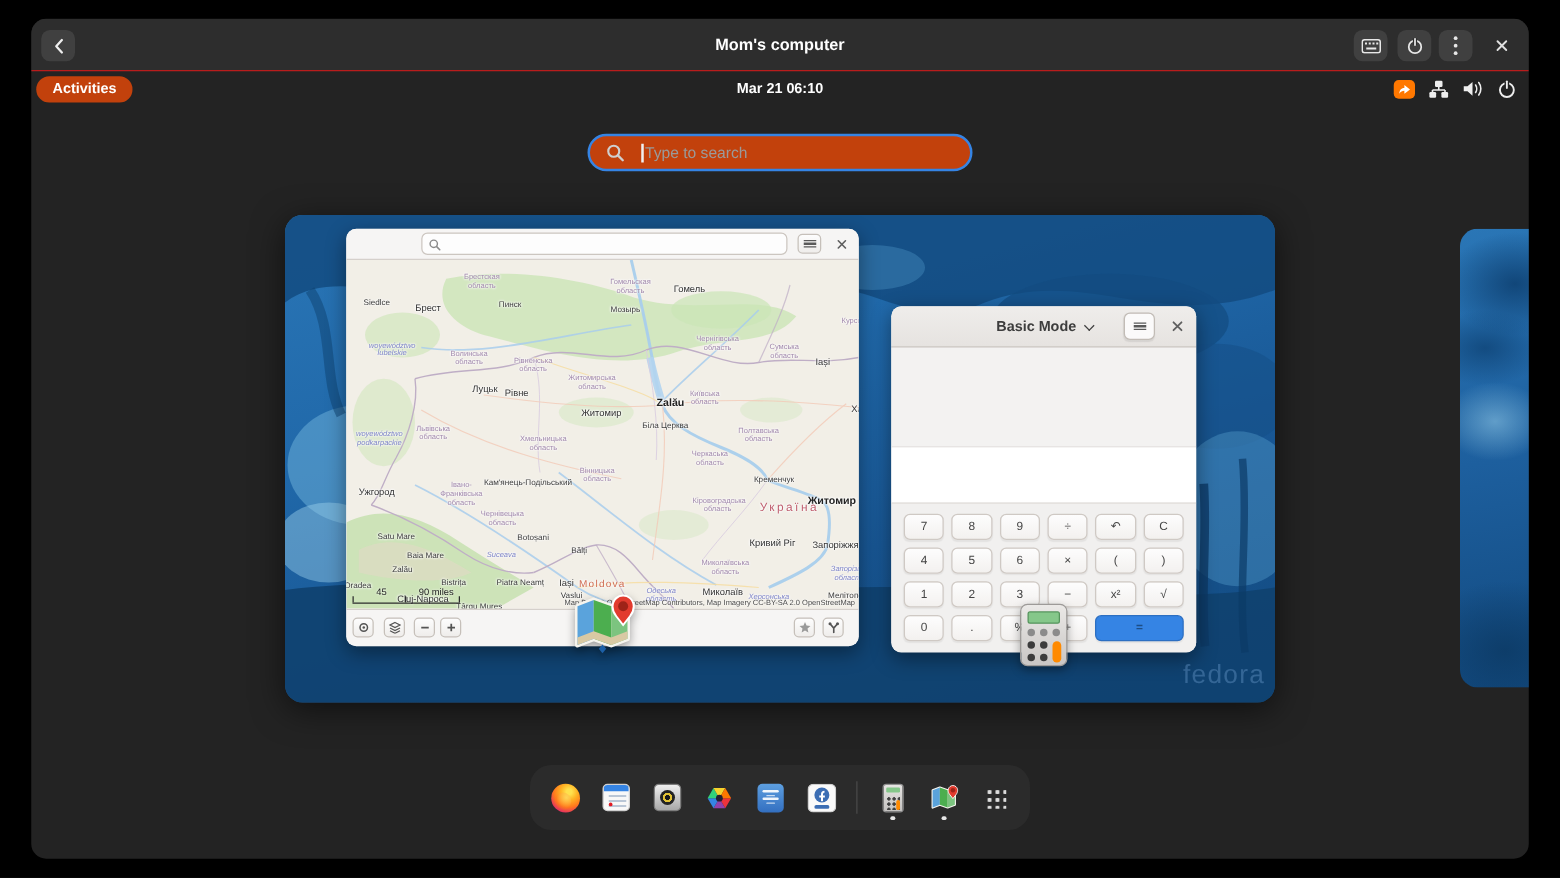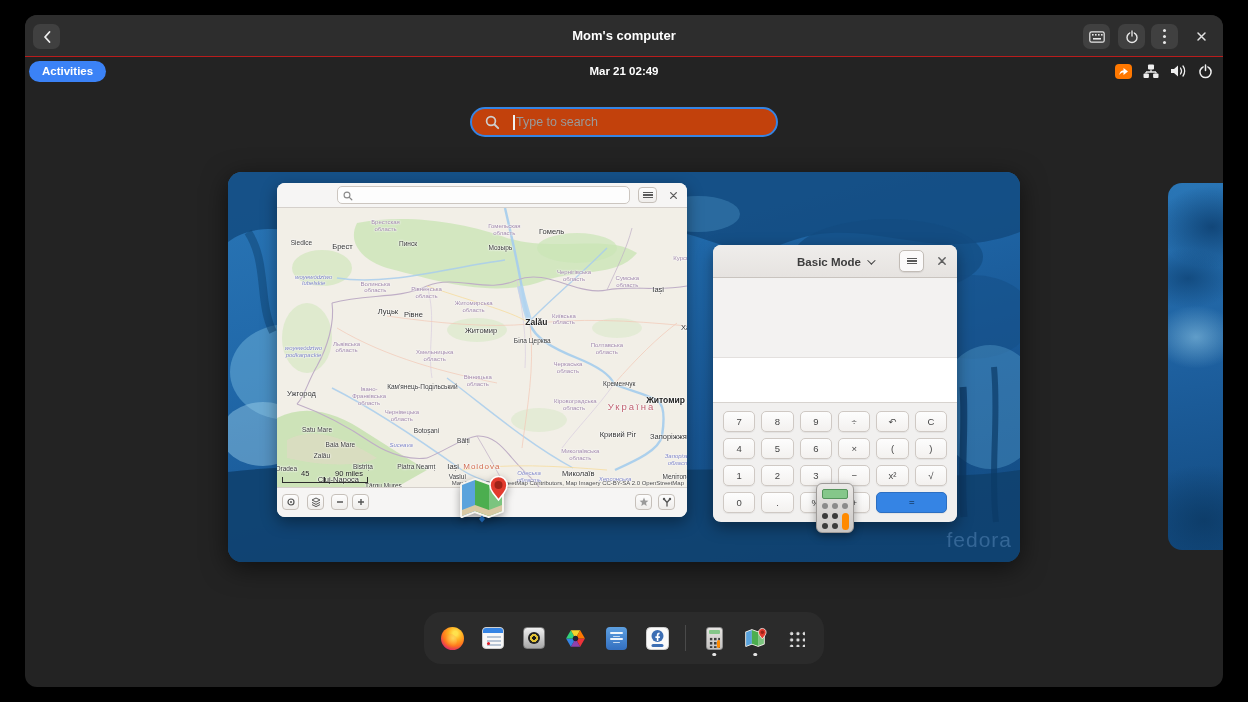--- a/index.html
+++ b/index.html
@@ -14,21 +14,21 @@
   .tb-back { left:8px; }
   .tb-kbd { right:113px; }
   .tb-pwr { right:78px; }
   .tb-menu { right:45px; }
   .tb-close { right:10px; width:24px; background:transparent; }
   .kebab { display:flex; flex-direction:column; gap:3px; }
   .kebab i { width:3px; height:3px; border-radius:50%; background:#e8e8e8; }
 
   
   .topbar { position:relative; height:28px; }
-  .activities { position:absolute; left:4px; top:4px; height:21px; padding:0 13px; background:#3b82f6; border-radius:11px; color:#fff; font-size:11.5px; font-weight:bold; line-height:21px; }
+  .activities { position:absolute; left:4px; top:4px; height:21px; padding:0 13px; background:#c2410c; border-radius:11px; color:#fff; font-size:11.5px; font-weight:bold; line-height:21px; }
   .clock { position:absolute; left:0; right:0; top:0; height:28px; line-height:28px; text-align:center; color:#fff; font-size:11.5px; font-weight:bold; }
   .tray { position:absolute; right:10px; top:0; height:28px; display:flex; align-items:center; gap:11px; }
   .sshare { width:17px; height:15px; background:#ff7800; border-radius:4px; display:flex; align-items:center; justify-content:center; }
 
   
   .search-row { position:absolute; left:0; right:0; top:92px; display:flex; justify-content:center; }
   .shell-search { position:relative; width:308px; height:30px; border:2px solid #3584e4; border-radius:16px; background:#c2410c; }
   .shell-search input { position:absolute; left:44px; top:0; width:250px; height:26px; background:transparent; border:none; outline:none; color:#ddd; font-size:12.5px; font-family:inherit; }
   .shell-search input::placeholder { color:#9a9a9a; }
   .shell-search .mag { position:absolute; left:13px; top:6px; }
@@ -160,21 +160,21 @@
     </div>
     <div class="tb-btn tb-close winx">
       <svg width="11" height="11" viewBox="0 0 11 11">
           <path d="M2,2 L9,9 M9,2 L2,9" stroke="#e0e0e0" stroke-width="1.5" stroke-linecap="round"></path>
         </svg>
     </div>
   </div>
 
   <div class="topbar">
     <div class="activities">Activities</div>
-    <div class="clock">Mar 21  02:49</div>
+    <div class="clock">Mar 21  06:10</div>
     <div class="tray">
       <span class="sshare">
         <svg width="11" height="9" viewBox="0 0 11 9">
             <path d="M1.5,8 C1.5,4.5 3.5,3.5 5.5,3.4 L5.5,1 L10,4.5 L5.5,8 L5.5,5.6 C3.8,5.6 2.5,6.2 1.5,8 Z" fill="#fff"></path>
           </svg>
       </span>
       <svg width="16" height="15" viewBox="0 0 16 15">
           <rect x="5" y="0.5" width="6" height="5" rx="1" fill="#eee"></rect>
           <line x1="8" y1="5.5" x2="8" y2="8" stroke="#eee" stroke-width="1.3"></line>
           <line x1="3" y1="8" x2="13" y2="8" stroke="#eee" stroke-width="1.3"></line>

